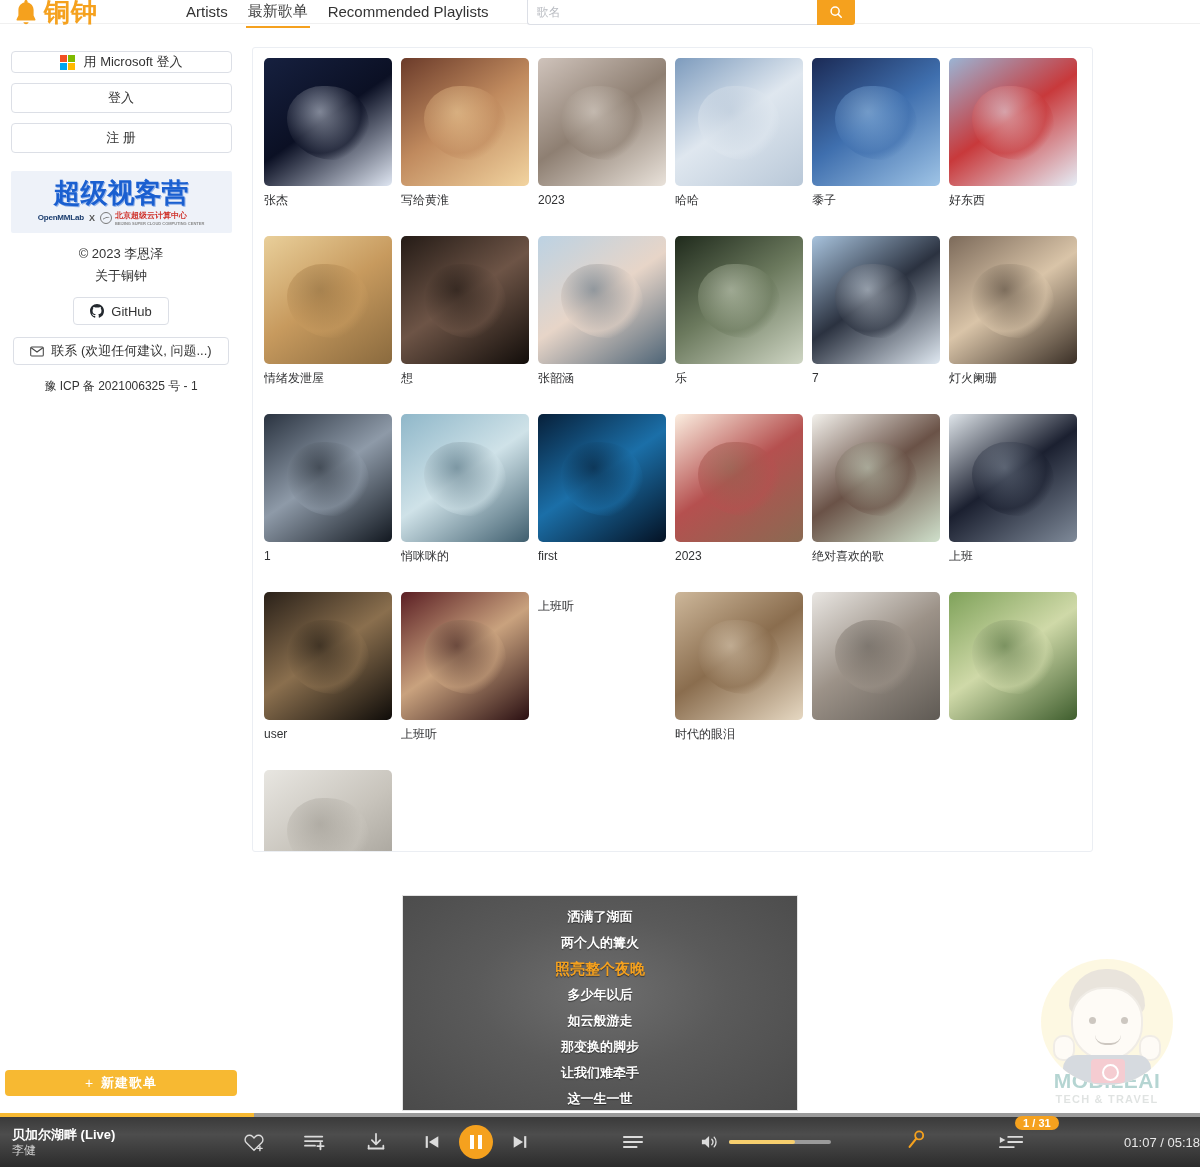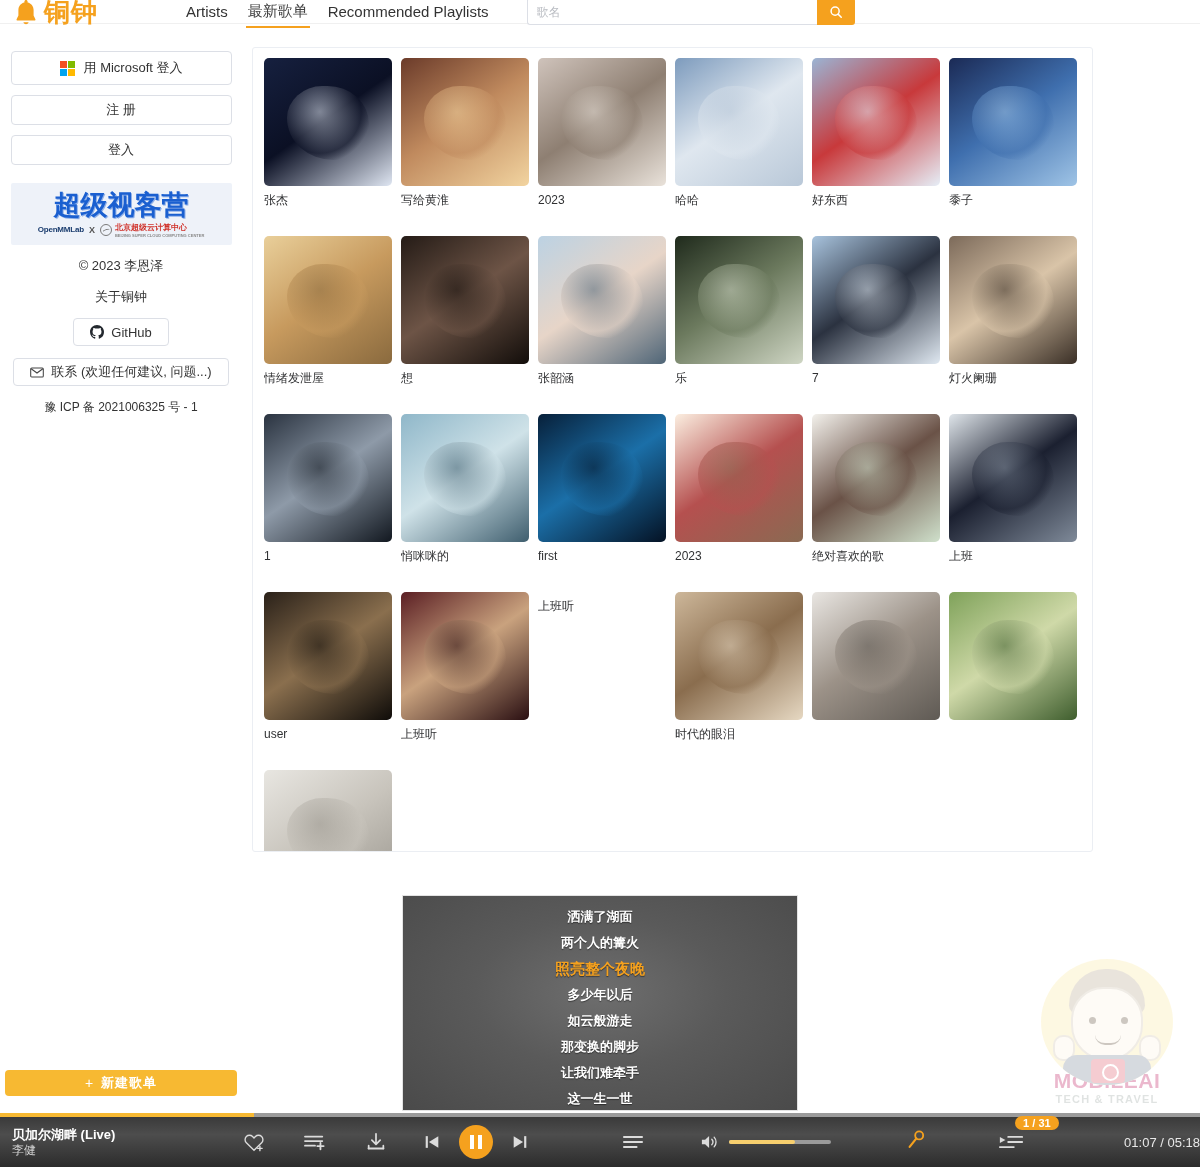--- a/index.html
+++ b/index.html
@@ -60,21 +60,21 @@
     position: absolute; top: 39px; left: 0; width: 242px; bottom: 56px;
     background: #fff; padding: 12px 10px 0 10px;
   }
   .side-btn {
     width: 221px; height: 30px; margin: 0 auto 10px auto;
     border: 1px solid #dcdfe6; border-radius: 4px; background: #fff;
     display: flex; align-items: center; justify-content: center;
     font-size: 13px; color: #333; cursor: pointer;
     font-family: "Liberation Sans", sans-serif;
   }
-  #ms-login { height: 34px; }
+  #ms-login { height: 22px; }
   .ms-logo {
     width: 15px; height: 15px; margin-right: 9px;
     display: grid; grid-template-columns: 7px 7px; grid-template-rows: 7px 7px;
     gap: 1px;
   }
   .ms-logo i { display: block; }
   .ms-logo i:nth-child(1) { background: #f25022; }
   .ms-logo i:nth-child(2) { background: #7fba00; }
   .ms-logo i:nth-child(3) { background: #00a4ef; }
   .ms-logo i:nth-child(4) { background: #ffb900; }
@@ -103,21 +103,21 @@
   }
   .swirl::after {
     content:""; position:absolute; left:2px; top:4.5px; width:7px; height:3px;
     border-top:1.2px solid #7a7a7a; border-radius:50% 50% 0 0;
     transform: rotate(-18deg);
   }
 
   .side-text {
     text-align: center; font-size: 13px; color: #333; margin-top: 12px;
   }
-  #about-link { margin-top: 13px; cursor: pointer; }
+  #about-link { margin-top: 4px; cursor: pointer; }
   #github-btn, #contact-btn {
     margin-top: 12px; height: 28px; width: auto; padding: 0 16px;
     display: inline-flex; align-items: center; justify-content: center;
     border: 1px solid #dcdfe6; border-radius: 4px; background: #fff;
     font-size: 13px; color: #333; cursor: pointer;
   }
   .btn-center { display: flex; justify-content: center; }
   .gh-ico { margin-right: 7px; display: flex; }
   .mail-ico { margin-right: 7px; display: flex; }
   #icp { text-align: center; font-size: 12px; color: #333; margin-top: 13px; }
@@ -183,21 +183,21 @@
              background:#fdf3e4; border-radius: 36px 36px 40px 40px; border:2px solid #cfc3ae; }
   #wm-eye-l { position:absolute; left:48px; top:58px; width:7px; height:7px; background:#5b4a33; border-radius:50%; }
   #wm-eye-r { position:absolute; left:80px; top:58px; width:7px; height:7px; background:#5b4a33; border-radius:50%; }
   #wm-mouth { position:absolute; left:54px; top:76px; width:26px; height:10px;
               border-bottom:2px solid #5b4a33; border-radius:0 0 13px 13px; }
   #wm-body { position:absolute; left:22px; top:96px; width:88px; height:40px; background:#7a8699; border-radius:14px 14px 0 0; }
   #wm-cam { position:absolute; left:50px; top:100px; width:34px; height:24px; background:#e05a6a; border-radius:4px; }
   #wm-cam::after { content:""; position:absolute; left:11px; top:5px; width:13px; height:13px; border:2px solid #fff; border-radius:50%; }
   #wm-arm-l { position:absolute; left:12px; top:76px; width:22px; height:26px; background:#fdf3e4; border:2px solid #cfc3ae; border-radius:10px; }
   #wm-arm-r { position:absolute; left:98px; top:76px; width:22px; height:26px; background:#fdf3e4; border:2px solid #cfc3ae; border-radius:10px; }
-  #wm-name { font-size: 21px; font-weight: 900; color: #be185d; letter-spacing: 0.5px; margin-top: -16px; }
+  #wm-name { font-size: 21px; font-weight: 900; color: #0f766e; letter-spacing: 0.5px; margin-top: -16px; }
   #wm-tag { font-size: 11px; font-weight: 700; color: #9aa5a0; letter-spacing: 1.2px; }
 
   
   #progress-bar {
     position: absolute; left: 0; bottom: 50px; width: 1200px; height: 4px;
     background: #9b9b9b;
   }
   #progress-fill { height: 4px; background: #f7b932; width: 21.2%; }
 
   #player {
@@ -269,22 +269,22 @@
 <div id="sidebar">
   <div class="side-btn" id="ms-login">
     <span class="ms-logo">
         <i></i>
         <i></i>
         <i></i>
         <i></i>
       </span>
     <span>用 Microsoft 登入</span>
   </div>
+  <div class="side-btn">登入</div>
   <div class="side-btn">注 册</div>
-  <div class="side-btn">登入</div>
 
   <div id="promo-banner">
     <div id="promo-title">超级视客营</div>
     <div id="promo-sub">
       <span class="mm">OpenMMLab</span>
       <span class="x">X</span>
       <span class="swirl"></span>
       <span class="bscc">
         <span>北京超级云计算中心</span>
         <small>BEIJING SUPER CLOUD COMPUTING CENTER</small>
@@ -346,30 +346,30 @@
         </div>
         <div class="card-label">2023</div>
       </div>
       <div class="card">
         <div class="thumb" style="background: linear-gradient(145deg, rgb(125, 155, 189) 0%, rgb(223, 231, 239) 48%, rgb(185, 200, 216) 100%);">
           <div style="position: absolute; left: 18%; top: 22%; width: 64%; height: 58%; border-radius: 46% 54% 40% 60%; opacity: 0.55; background: radial-gradient(circle at 40% 35%, rgb(185, 200, 216) 0%, rgb(223, 231, 239) 60%, transparent 75%);"></div>
         </div>
         <div class="card-label">哈哈</div>
       </div>
       <div class="card">
+        <div class="thumb" style="background: linear-gradient(145deg, rgb(27, 42, 85) 0%, rgb(63, 111, 174) 48%, rgb(159, 196, 230) 100%);">
+          <div style="position: absolute; left: 18%; top: 22%; width: 64%; height: 58%; border-radius: 46% 54% 40% 60%; opacity: 0.55; background: radial-gradient(circle at 40% 35%, rgb(159, 196, 230) 0%, rgb(63, 111, 174) 60%, transparent 75%);"></div>
+        </div>
+        <div class="card-label">黍子</div>
+      </div>
+      <div class="card">
         <div class="thumb" style="background: linear-gradient(145deg, rgb(155, 180, 212) 0%, rgb(200, 57, 59) 48%, rgb(230, 238, 247) 100%);">
           <div style="position: absolute; left: 18%; top: 22%; width: 64%; height: 58%; border-radius: 46% 54% 40% 60%; opacity: 0.55; background: radial-gradient(circle at 40% 35%, rgb(230, 238, 247) 0%, rgb(200, 57, 59) 60%, transparent 75%);"></div>
         </div>
         <div class="card-label">好东西</div>
-      </div>
-      <div class="card">
-        <div class="thumb" style="background: linear-gradient(145deg, rgb(27, 42, 85) 0%, rgb(63, 111, 174) 48%, rgb(159, 196, 230) 100%);">
-          <div style="position: absolute; left: 18%; top: 22%; width: 64%; height: 58%; border-radius: 46% 54% 40% 60%; opacity: 0.55; background: radial-gradient(circle at 40% 35%, rgb(159, 196, 230) 0%, rgb(63, 111, 174) 60%, transparent 75%);"></div>
-        </div>
-        <div class="card-label">黍子</div>
       </div>
       <div class="card">
         <div class="thumb" style="background: linear-gradient(145deg, rgb(233, 207, 154) 0%, rgb(199, 154, 94) 48%, rgb(138, 106, 62) 100%);">
           <div style="position: absolute; left: 18%; top: 22%; width: 64%; height: 58%; border-radius: 46% 54% 40% 60%; opacity: 0.55; background: radial-gradient(circle at 40% 35%, rgb(138, 106, 62) 0%, rgb(199, 154, 94) 60%, transparent 75%);"></div>
         </div>
         <div class="card-label">情绪发泄屋</div>
       </div>
       <div class="card">
         <div class="thumb" style="background: linear-gradient(145deg, rgb(36, 27, 22) 0%, rgb(109, 84, 70) 48%, rgb(18, 13, 10) 100%);">
           <div style="position: absolute; left: 18%; top: 22%; width: 64%; height: 58%; border-radius: 46% 54% 40% 60%; opacity: 0.55; background: radial-gradient(circle at 40% 35%, rgb(18, 13, 10) 0%, rgb(109, 84, 70) 60%, transparent 75%);"></div>

